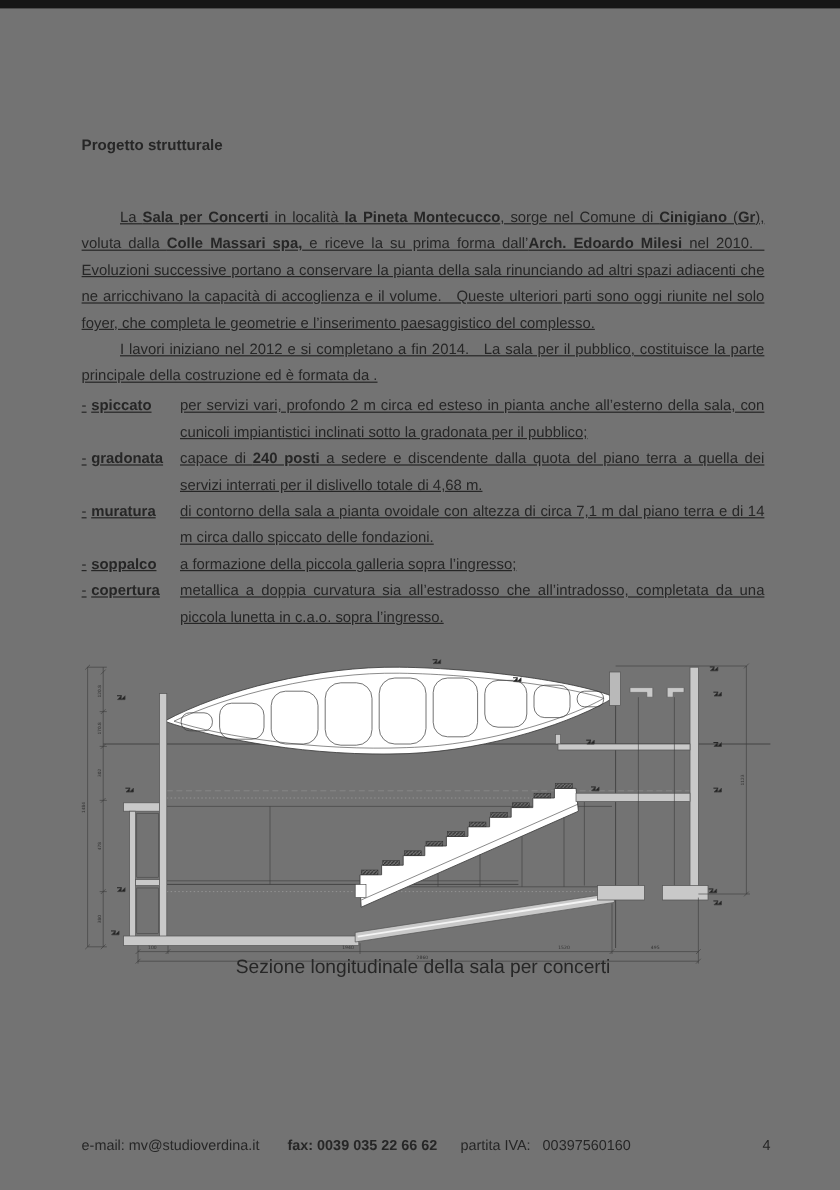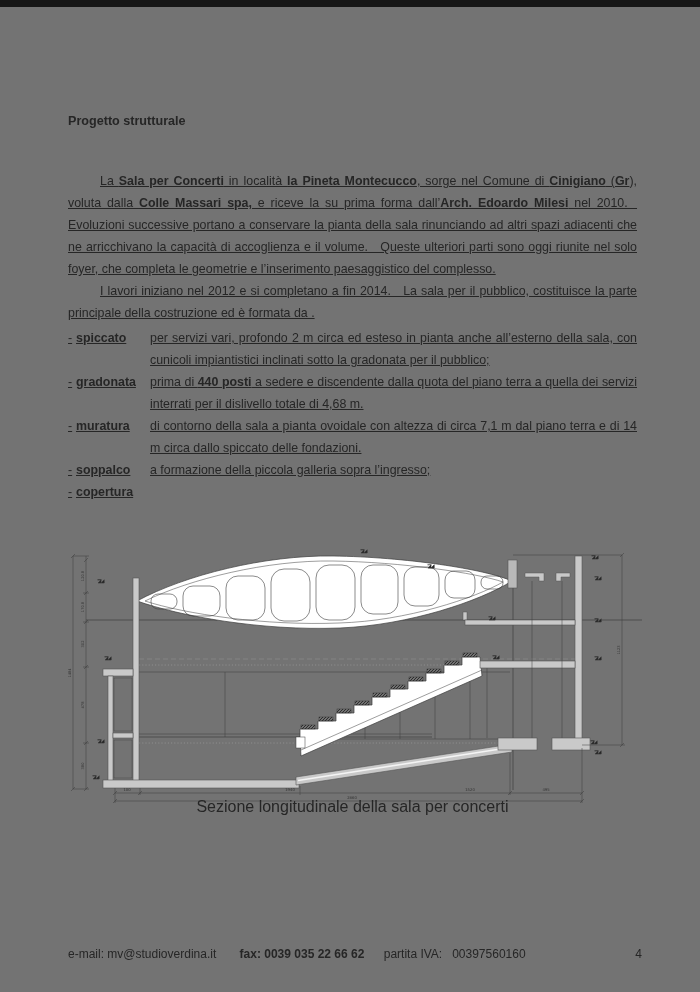--- a/index.html
+++ b/index.html
@@ -41,41 +41,42 @@
             <span class="dash">-</span>
             <b>spiccato</b>
           </span>
         <span class="ddesc"><span>per servizi vari, profondo 2 m circa ed esteso in pianta anche all’esterno della sala, con cunicoli impiantistici inclinati sotto la gradonata per il pubblico;</span></span>
       </div>
       <div class="dli">
         <span class="tcol">
             <span class="dash">-</span>
             <b>gradonata</b>
           </span>
-        <span class="ddesc"><span>prima di </span><b>440 posti</b><span> a sedere e discendente dalla quota del piano terra a quella dei servizi interrati per il dislivello totale di 4,68 m.</span></span>
+        <span class="ddesc"><span>capace di </span><b>240 posti</b><span> a sedere e discendente dalla quota del piano terra a quella dei servizi interrati per il dislivello totale di 4,68 m.</span></span>
       </div>
       <div class="dli">
         <span class="tcol">
             <span class="dash">-</span>
             <b>muratura</b>
           </span>
         <span class="ddesc"><span>di contorno della sala a pianta ovoidale con altezza di circa 7,1 m dal piano terra e di 14 m circa dallo spiccato delle fondazioni.</span></span>
       </div>
       <div class="dli">
         <span class="tcol">
             <span class="dash">-</span>
             <b>soppalco</b>
           </span>
         <span class="ddesc"><span>a formazione della piccola galleria sopra l’ingresso;</span></span>
       </div>
       <div class="dli">
         <span class="tcol">
             <span class="dash">-</span>
             <b>copertura</b>
           </span>
+        <span class="ddesc"><span>metallica a doppia curvatura sia all’estradosso che all’intradosso, completata da una piccola lunetta in c.a.o. sopra l’ingresso.</span></span>
       </div>
     </div>
   </div>
 
   <svg class="drawing" width="580" height="270" viewBox="0 0 580 270">
     <defs>
       <pattern id="hatch" width="3" height="3" patternUnits="userSpaceOnUse">
         <path d="M0,3 L3,0" stroke="#2e2e2e" stroke-width="1"></path>
       </pattern>
       <g id="lvl">

